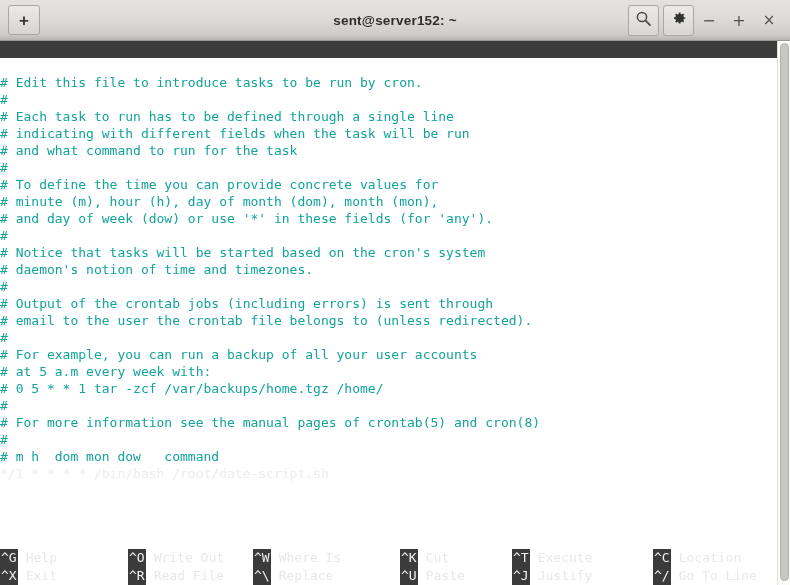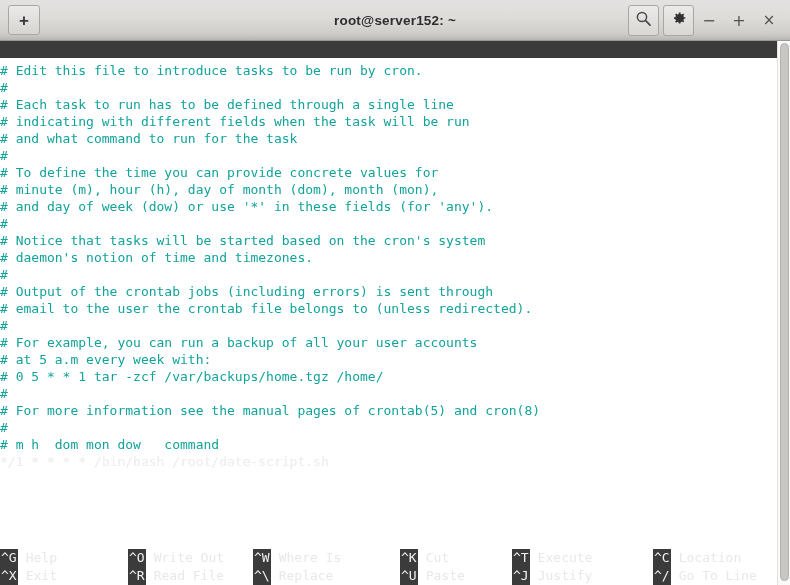--- a/index.html
+++ b/index.html
@@ -119,21 +119,21 @@
     font-size: 13px;
     line-height: 17px;
     white-space: pre;
     font-family: "DejaVu Sans Mono", "Liberation Mono", monospace;
     overflow: hidden;
   }
 
   .nano-body {
     position: relative;
     z-index: 1;
-    padding-top: 4px;
+    padding-top: 16px;
     font-size: 13px;
     line-height: 17px;
     white-space: pre;
     font-family: "DejaVu Sans Mono", "Liberation Mono", monospace;
   }
 
   .line { height: 17px; white-space: pre; }
   .line.comment { color: #12a39a; }
   .line.cmd { color: #f0f0f0; text-shadow: 0 0 0 #f0f0f0; }
   .line.cmd { color: #efefef; }
@@ -203,21 +203,21 @@
 </head>
 <body>
 
 <div id="app">
 
   <div class="titlebar">
     <div class="newtab-btn">
       <span>+</span>
     </div>
 
-    <div class="title-text">root@server152: ~</div>
+    <div class="title-text">sent@server152: ~</div>
 
     <div class="tb-right">
       <div class="tb-icon-btn">
         <span>
           <svg width="17" height="17" viewBox="0 0 17 17">
             <circle cx="7" cy="7" r="4.6" fill="none" stroke="#4a4a4a" stroke-width="1.5"></circle>
             <line x1="10.4" y1="10.4" x2="15" y2="15.2" stroke="#4a4a4a" stroke-width="1.7" stroke-linecap="round"></line>
           </svg>
         </span>
       </div>

